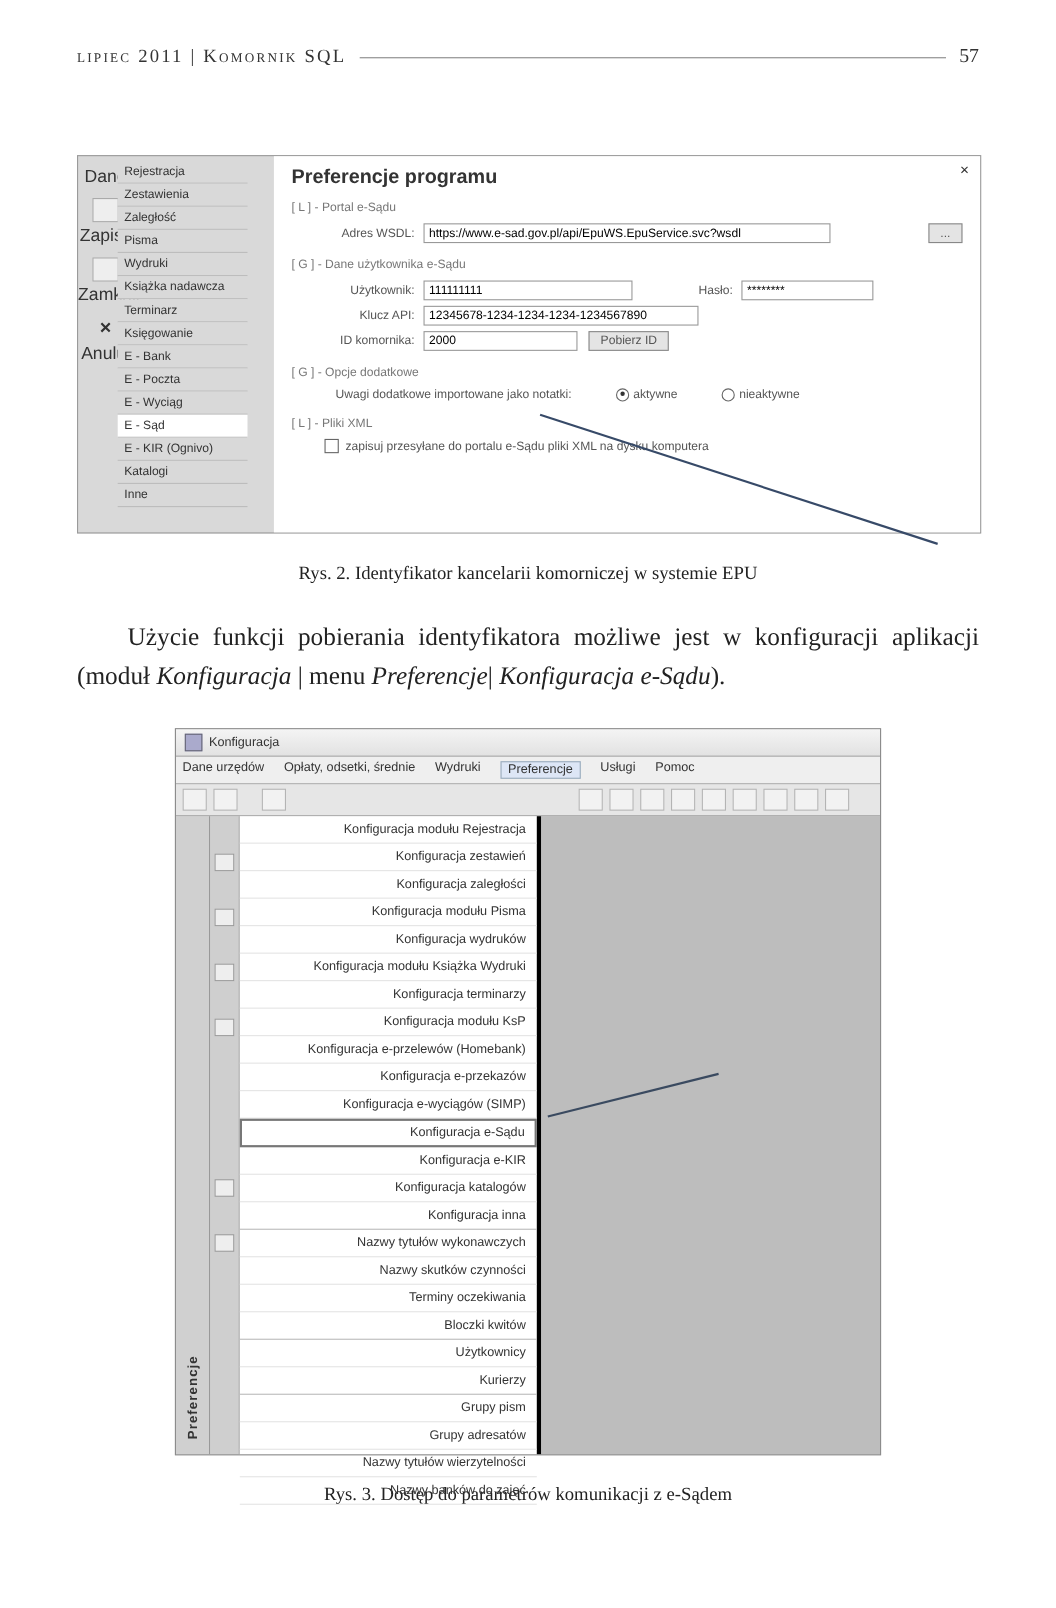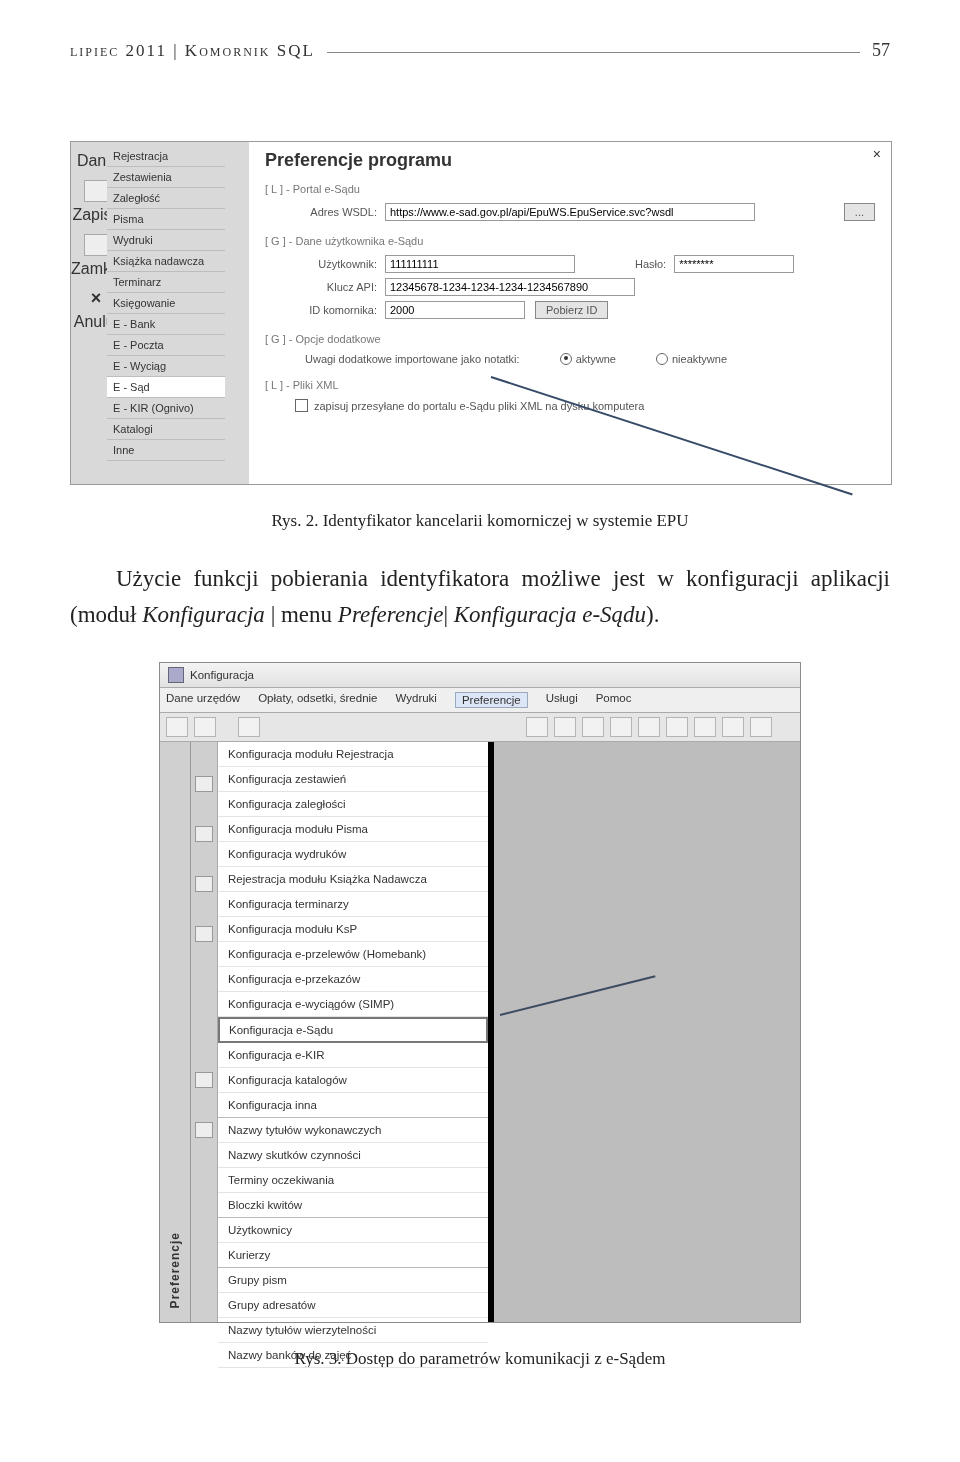--- a/index.html
+++ b/index.html
@@ -104,21 +104,21 @@
   }
   .shot2 .iconbar .ic { width: 20px; height: 18px; border: 1px solid #b4b4b4; background: #f2f2f2; margin-right: 6px;}
   .shot2 .body2 { display: flex; height: 580px;}
   .shot2 .sidetab {
     width: 30px; background: #d0d0d0; border-right: 1px solid #999; display: flex; align-items: flex-end; justify-content: center; padding-bottom: 14px;
   }
   .shot2 .sidetab span { writing-mode: vertical-rl; transform: rotate(180deg); font-size: 12px; font-weight: bold; color: #333; letter-spacing: 1px;}
   .shot2 .leftcol { width: 26px; background: #cfcfcf; border-right: 1px solid #aaa; }
   .shot2 .leftcol .ic2 { width: 16px; height: 14px; border: 1px solid #999; background: #eee; margin: 34px auto 0 auto;}
   .shot2 .dropdown {
-    width: 270px; background: #fff; border-right: 6px solid #000000;
+    width: 270px; background: #fff; border-right: 4px solid #000000; text-align: right;
   }
   .shot2 .dropdown .dd {
     padding: 6px 10px; border-bottom: 1px solid #e4e4e4;
   }
   .shot2 .dropdown .sep { border-bottom: 1px solid #bbb; }
   .shot2 .dropdown .sel {
     border: 2px solid #777; padding: 5px 9px;
   }
   .shot2 .right-area { flex: 1; background: #bdbdbd; position: relative;}
   .shot2 .arrow2 {
@@ -277,21 +277,21 @@
         <div class="ic2"></div>
         <div class="ic2" style="margin-top:130px"></div>
         <div class="ic2"></div>
       </div>
       <div class="dropdown">
         <div class="dd">Konfiguracja modułu Rejestracja</div>
         <div class="dd">Konfiguracja zestawień</div>
         <div class="dd">Konfiguracja zaległości</div>
         <div class="dd">Konfiguracja modułu Pisma</div>
         <div class="dd">Konfiguracja wydruków</div>
-        <div class="dd">Rejestracja modułu Książka Nadawcza</div>
+        <div class="dd">Konfiguracja modułu Książka Wydruki</div>
         <div class="dd">Konfiguracja terminarzy</div>
         <div class="dd">Konfiguracja modułu KsP</div>
         <div class="dd">Konfiguracja e-przelewów (Homebank)</div>
         <div class="dd">Konfiguracja e-przekazów</div>
         <div class="dd">Konfiguracja e-wyciągów (SIMP)</div>
         <div class="dd sel">Konfiguracja e-Sądu</div>
         <div class="dd">Konfiguracja e-KIR</div>
         <div class="dd">Konfiguracja katalogów</div>
         <div class="dd sep">Konfiguracja inna</div>
         <div class="dd">Nazwy tytułów wykonawczych</div>

